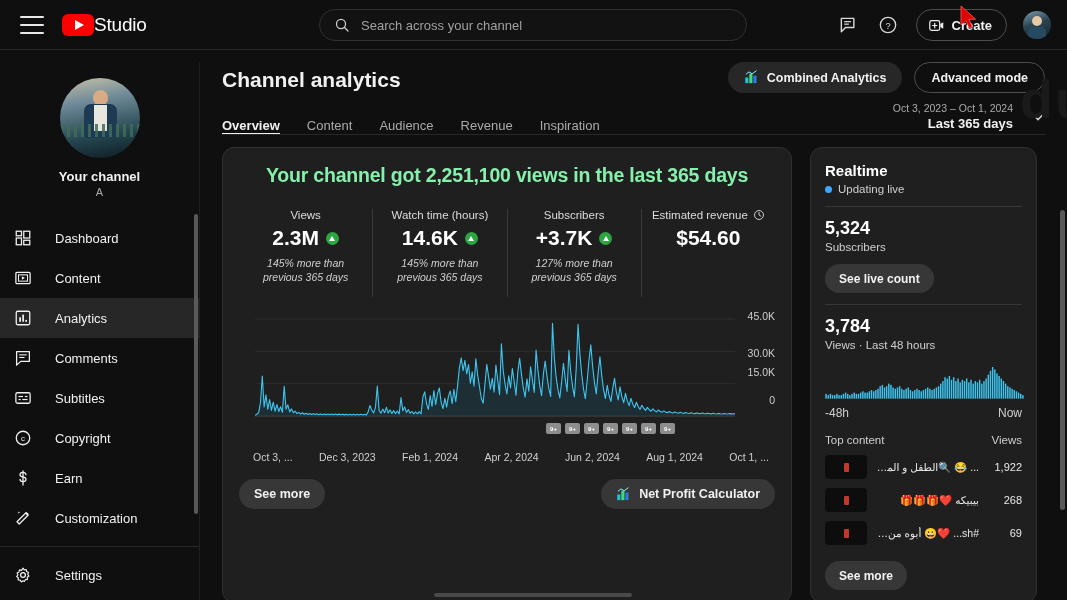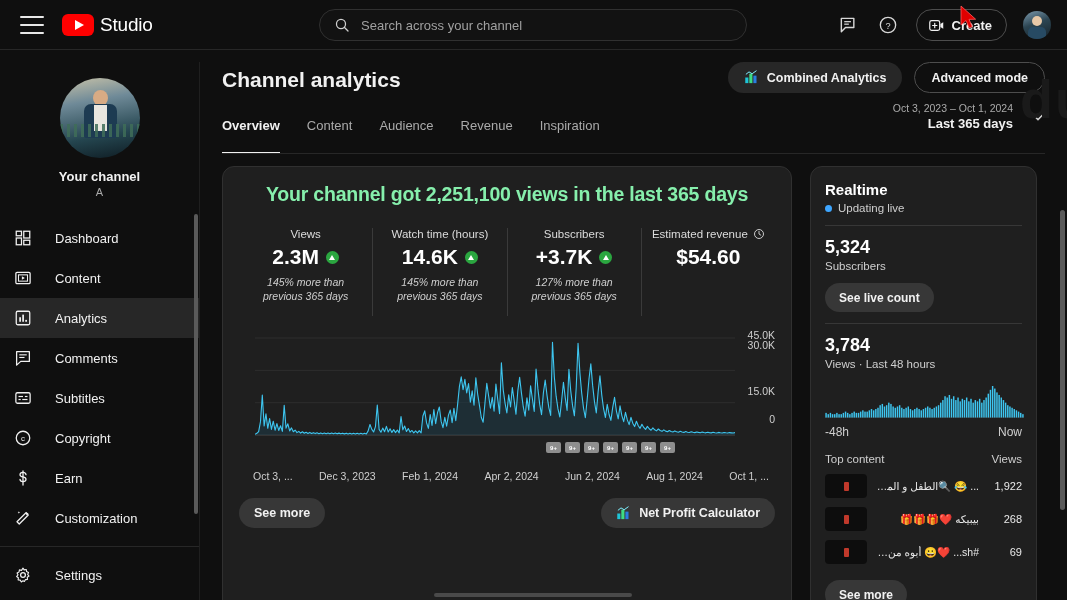--- a/index.html
+++ b/index.html
@@ -15,21 +15,21 @@
   .topbar {
     position: absolute; top: 0; left: 0; width: 1067px; height: 50px;
     background: #0f0f0f;
     display: flex; align-items: center;
     border-bottom: 1px solid #272727;
     z-index: 20;
   }
   .hamburger { width: 24px; height: 18px; margin-left: 20px; margin-right: 18px;
     display: flex; flex-direction: column; justify-content: space-between; cursor: pointer; }
   .hamburger span { display: block; height: 2px; background: #e8e8e8; border-radius: 1px; }
-  .yt-logo { display: flex; align-items: flex-end; gap: 6px; cursor: pointer; }
+  .yt-logo { display: flex; align-items: flex-end; cursor: pointer; }
   .yt-play { width: 32px; height: 22px; background: #ff0000; border-radius: 6px;
     display: flex; align-items: center; justify-content: center; }
   .yt-play .tri { width: 0; height: 0; border-left: 9px solid #fff;
     border-top: 5.5px solid transparent; border-bottom: 5.5px solid transparent; margin-left: 2px;}
   .studio-word { font-size: 19px; font-weight: 400; letter-spacing: -0.2px; color: #fff; }
 
   .searchwrap { position: absolute; left: 319px; top: 9px; width: 428px; height: 32px; }
   .searchbox {
     width: 100%; height: 100%; background: #121212; border: 1px solid #303030;
     border-radius: 16px; display: flex; align-items: center; padding-left: 14px; gap: 11px;
@@ -90,21 +90,21 @@
   .navdivider { height: 1px; background: #272727; margin: 8px 0; }
   .sb-scroll { position: absolute; right: 1px; top: 152px; width: 4px; height: 300px;
     background: #5a5a5a; border-radius: 2px; }
 
   
   .main { position: absolute; top: 50px; left: 200px; width: 867px; height: 550px;
     background: #0f0f0f; overflow: hidden; }
   .main-head { padding: 18px 22px 0 22px; position: relative; }
   .page-title { font-size: 21px; font-weight: bold; color: #f1f1f1; }
   .tabs { display: flex; gap: 27px; margin-top: 26px; position: relative; }
-  .tab { font-size: 13px; color: #aaa; padding-bottom: 19px; cursor: pointer; font-weight: 500; }
+  .tab { font-size: 13px; color: #aaa; padding-bottom: 0; cursor: pointer; font-weight: 500; }
   .tab.active { color: #f1f1f1; font-weight: bold; border-bottom: 2px solid #f1f1f1; }
   .tabs-rule { position: absolute; left: 0; right: 0; bottom: 0; height: 1px; background: #272727; }
 
   .headbtns { position: absolute; right: 22px; top: 12px; display: flex; gap: 12px; align-items: center; }
   .pill {
     height: 31px; border-radius: 16px; display: flex; align-items: center; gap: 8px;
     padding: 0 16px; font-size: 12.5px; font-weight: bold; cursor: pointer; color: #f1f1f1;
     background: #272727;
   }
   .pill.outline { background: transparent; border: 1px solid #4d4d4d; }
@@ -479,21 +479,21 @@
         <svg class="chartsvg" id="mainchart" width="480" height="105" viewBox="0 0 480 105" preserveAspectRatio="none">
             <line x1="0" x2="480" y1="101" y2="101" stroke="#4a4a4a" stroke-width="1"></line>
             <line x1="0" x2="480" y1="68.66666666666667" y2="68.66666666666667" stroke="#2e2e2e" stroke-width="1"></line>
             <line x1="0" x2="480" y1="36.33333333333334" y2="36.33333333333334" stroke="#2e2e2e" stroke-width="1"></line>
             <line x1="0" x2="480" y1="4" y2="4" stroke="#2e2e2e" stroke-width="1"></line>
             <path d="M0.00 100.35 L1.83 99.28 L3.65 97.55 L5.48 87.64 L7.30 61.12 L9.13 91.95 L10.95 79.88 L12.78 94.32 L14.60 84.62 L16.43 95.40 L18.25 87.20 L20.08 96.26 L21.90 89.58 L23.73 96.47 L25.55 91.73 L27.38 97.34 L29.20 71.25 L31.03 94.10 L32.85 89.79 L34.68 96.90 L36.50 93.89 L38.33 97.77 L40.15 96.04 L41.98 98.63 L43.80 97.34 L45.63 99.06 L47.45 97.77 L49.28 99.28 L51.10 98.20 L52.93 99.49 L54.75 98.41 L56.58 99.49 L58.40 98.63 L60.23 99.60 L62.05 98.84 L63.88 99.66 L65.70 98.89 L67.53 99.71 L69.35 98.95 L71.18 99.75 L73.00 99.02 L74.83 99.79 L76.65 99.06 L78.48 99.81 L80.30 99.10 L82.13 99.84 L83.95 99.12 L85.78 99.86 L87.60 99.15 L89.43 99.88 L91.25 99.17 L93.08 99.89 L94.90 99.19 L96.73 99.90 L98.56 99.20 L100.38 99.91 L102.21 99.21 L104.03 99.92 L105.86 99.22 L107.68 99.92 L109.51 99.23 L111.33 99.92 L113.16 96.90 L114.98 90.44 L116.81 95.40 L118.63 97.98 L120.46 92.59 L122.28 71.04 L124.11 95.40 L125.93 98.20 L127.76 94.10 L129.58 97.77 L131.41 92.38 L133.23 97.98 L135.06 94.75 L136.88 98.41 L138.71 95.61 L140.53 98.63 L142.36 96.04 L144.18 98.84 L146.01 82.46 L147.83 95.83 L149.66 91.95 L151.48 97.55 L153.31 94.53 L155.13 98.20 L156.96 96.47 L158.78 98.84 L160.61 96.90 L162.43 98.95 L164.26 96.69 L166.08 98.84 L167.91 82.03 L169.73 76.86 L171.56 88.93 L173.38 94.32 L175.21 80.52 L177.03 91.52 L178.86 75.56 L180.68 89.58 L182.51 78.58 L184.33 72.98 L186.16 87.42 L187.98 93.67 L189.81 83.32 L191.63 92.16 L193.46 81.17 L195.29 76.00 L197.11 88.71 L198.94 74.27 L200.76 86.77 L202.59 70.61 L204.41 52.50 L206.24 42.80 L208.06 55.73 L209.89 45.39 L211.71 58.97 L213.54 49.48 L215.36 68.24 L217.19 56.81 L219.01 71.25 L220.84 43.88 L222.66 60.04 L224.49 71.68 L226.31 83.54 L228.14 88.28 L229.96 69.10 L231.79 49.27 L233.61 61.77 L235.44 74.27 L237.26 63.28 L239.09 77.29 L240.91 50.13 L242.74 65.43 L244.56 79.66 L246.39 28.79 L248.21 55.73 L250.04 69.10 L251.86 79.01 L253.69 60.69 L255.51 72.98 L257.34 53.58 L259.16 66.51 L260.99 80.31 L262.81 56.81 L264.64 43.23 L266.46 59.18 L268.29 72.98 L270.11 82.25 L271.94 63.92 L273.76 76.21 L275.59 51.85 L277.41 65.00 L279.24 77.50 L281.06 35.04 L282.89 54.66 L284.71 70.39 L286.54 80.74 L288.37 58.97 L290.19 46.03 L292.02 61.34 L293.84 73.62 L295.67 81.38 L297.49 8.31 L299.32 42.80 L301.14 62.20 L302.97 74.92 L304.79 82.89 L306.62 66.73 L308.44 48.19 L310.27 63.92 L312.09 76.43 L313.92 35.26 L315.74 56.81 L317.57 71.68 L319.39 81.82 L321.22 53.58 L323.04 9.39 L324.87 38.49 L326.69 58.97 L328.52 74.06 L330.34 83.76 L332.17 65.43 L333.99 44.96 L335.82 29.87 L337.64 51.42 L339.47 67.59 L341.29 79.01 L343.12 57.89 L344.94 41.72 L346.77 61.12 L348.59 74.70 L350.42 83.54 L352.24 70.39 L354.07 80.52 L355.89 86.34 L357.72 73.41 L359.54 63.28 L361.37 76.86 L363.19 84.83 L365.02 71.90 L366.84 81.60 L368.67 87.64 L370.49 78.37 L372.32 85.91 L374.14 90.65 L375.97 83.32 L377.79 89.14 L379.62 92.59 L381.44 87.20 L383.27 91.73 L385.10 94.32 L386.92 90.22 L388.75 93.46 L390.57 95.40 L392.40 92.38 L394.22 94.75 L396.05 96.26 L397.87 93.89 L399.70 95.83 L401.52 96.90 L403.35 94.96 L405.17 96.47 L407.00 97.34 L408.82 95.83 L410.65 97.12 L412.47 97.77 L414.30 96.47 L416.12 97.55 L417.95 97.98 L419.77 96.90 L421.60 97.77 L423.42 98.20 L425.25 97.34 L427.07 97.98 L428.90 98.41 L430.72 97.55 L432.55 98.20 L434.37 98.52 L436.20 97.77 L438.02 98.31 L439.85 98.63 L441.67 97.98 L443.50 98.41 L445.32 98.74 L447.15 98.09 L448.97 98.52 L450.80 98.84 L452.62 98.20 L454.45 98.63 L456.27 98.89 L458.10 98.31 L459.92 98.67 L461.75 98.95 L463.57 98.41 L465.40 98.74 L467.22 99.00 L469.05 98.52 L470.87 98.80 L472.70 99.04 L474.52 98.59 L476.35 98.84 L478.17 99.06 L480.00 98.63 L480 101 L0 101 Z" fill="#1e3a47" opacity="0.55"></path>
             <path d="M0.00 100.35 L1.83 99.28 L3.65 97.55 L5.48 87.64 L7.30 61.12 L9.13 91.95 L10.95 79.88 L12.78 94.32 L14.60 84.62 L16.43 95.40 L18.25 87.20 L20.08 96.26 L21.90 89.58 L23.73 96.47 L25.55 91.73 L27.38 97.34 L29.20 71.25 L31.03 94.10 L32.85 89.79 L34.68 96.90 L36.50 93.89 L38.33 97.77 L40.15 96.04 L41.98 98.63 L43.80 97.34 L45.63 99.06 L47.45 97.77 L49.28 99.28 L51.10 98.20 L52.93 99.49 L54.75 98.41 L56.58 99.49 L58.40 98.63 L60.23 99.60 L62.05 98.84 L63.88 99.66 L65.70 98.89 L67.53 99.71 L69.35 98.95 L71.18 99.75 L73.00 99.02 L74.83 99.79 L76.65 99.06 L78.48 99.81 L80.30 99.10 L82.13 99.84 L83.95 99.12 L85.78 99.86 L87.60 99.15 L89.43 99.88 L91.25 99.17 L93.08 99.89 L94.90 99.19 L96.73 99.90 L98.56 99.20 L100.38 99.91 L102.21 99.21 L104.03 99.92 L105.86 99.22 L107.68 99.92 L109.51 99.23 L111.33 99.92 L113.16 96.90 L114.98 90.44 L116.81 95.40 L118.63 97.98 L120.46 92.59 L122.28 71.04 L124.11 95.40 L125.93 98.20 L127.76 94.10 L129.58 97.77 L131.41 92.38 L133.23 97.98 L135.06 94.75 L136.88 98.41 L138.71 95.61 L140.53 98.63 L142.36 96.04 L144.18 98.84 L146.01 82.46 L147.83 95.83 L149.66 91.95 L151.48 97.55 L153.31 94.53 L155.13 98.20 L156.96 96.47 L158.78 98.84 L160.61 96.90 L162.43 98.95 L164.26 96.69 L166.08 98.84 L167.91 82.03 L169.73 76.86 L171.56 88.93 L173.38 94.32 L175.21 80.52 L177.03 91.52 L178.86 75.56 L180.68 89.58 L182.51 78.58 L184.33 72.98 L186.16 87.42 L187.98 93.67 L189.81 83.32 L191.63 92.16 L193.46 81.17 L195.29 76.00 L197.11 88.71 L198.94 74.27 L200.76 86.77 L202.59 70.61 L204.41 52.50 L206.24 42.80 L208.06 55.73 L209.89 45.39 L211.71 58.97 L213.54 49.48 L215.36 68.24 L217.19 56.81 L219.01 71.25 L220.84 43.88 L222.66 60.04 L224.49 71.68 L226.31 83.54 L228.14 88.28 L229.96 69.10 L231.79 49.27 L233.61 61.77 L235.44 74.27 L237.26 63.28 L239.09 77.29 L240.91 50.13 L242.74 65.43 L244.56 79.66 L246.39 28.79 L248.21 55.73 L250.04 69.10 L251.86 79.01 L253.69 60.69 L255.51 72.98 L257.34 53.58 L259.16 66.51 L260.99 80.31 L262.81 56.81 L264.64 43.23 L266.46 59.18 L268.29 72.98 L270.11 82.25 L271.94 63.92 L273.76 76.21 L275.59 51.85 L277.41 65.00 L279.24 77.50 L281.06 35.04 L282.89 54.66 L284.71 70.39 L286.54 80.74 L288.37 58.97 L290.19 46.03 L292.02 61.34 L293.84 73.62 L295.67 81.38 L297.49 8.31 L299.32 42.80 L301.14 62.20 L302.97 74.92 L304.79 82.89 L306.62 66.73 L308.44 48.19 L310.27 63.92 L312.09 76.43 L313.92 35.26 L315.74 56.81 L317.57 71.68 L319.39 81.82 L321.22 53.58 L323.04 9.39 L324.87 38.49 L326.69 58.97 L328.52 74.06 L330.34 83.76 L332.17 65.43 L333.99 44.96 L335.82 29.87 L337.64 51.42 L339.47 67.59 L341.29 79.01 L343.12 57.89 L344.94 41.72 L346.77 61.12 L348.59 74.70 L350.42 83.54 L352.24 70.39 L354.07 80.52 L355.89 86.34 L357.72 73.41 L359.54 63.28 L361.37 76.86 L363.19 84.83 L365.02 71.90 L366.84 81.60 L368.67 87.64 L370.49 78.37 L372.32 85.91 L374.14 90.65 L375.97 83.32 L377.79 89.14 L379.62 92.59 L381.44 87.20 L383.27 91.73 L385.10 94.32 L386.92 90.22 L388.75 93.46 L390.57 95.40 L392.40 92.38 L394.22 94.75 L396.05 96.26 L397.87 93.89 L399.70 95.83 L401.52 96.90 L403.35 94.96 L405.17 96.47 L407.00 97.34 L408.82 95.83 L410.65 97.12 L412.47 97.77 L414.30 96.47 L416.12 97.55 L417.95 97.98 L419.77 96.90 L421.60 97.77 L423.42 98.20 L425.25 97.34 L427.07 97.98 L428.90 98.41 L430.72 97.55 L432.55 98.20 L434.37 98.52 L436.20 97.77 L438.02 98.31 L439.85 98.63 L441.67 97.98 L443.50 98.41 L445.32 98.74 L447.15 98.09 L448.97 98.52 L450.80 98.84 L452.62 98.20 L454.45 98.63 L456.27 98.89 L458.10 98.31 L459.92 98.67 L461.75 98.95 L463.57 98.41 L465.40 98.74 L467.22 99.00 L469.05 98.52 L470.87 98.80 L472.70 99.04 L474.52 98.59 L476.35 98.84 L478.17 99.06 L480.00 98.63 " fill="none" stroke="#3ec6f0" stroke-width="1.1" vector-effect="non-scaling-stroke" stroke-linejoin="round"></path>
           </svg>
         <div class="ylabels">
           <div class="ylab" style="top:-5px">45.0K</div>
-          <div class="ylab" style="top:5px">30.0K</div>
+          <div class="ylab" style="top:32px">30.0K</div>
           <div class="ylab" style="top:51px">15.0K</div>
           <div class="ylab" style="top:79px">0</div>
         </div>
         <div class="vid-markers">
           <div class="vid-marker">9+</div>
           <div class="vid-marker">9+</div>
           <div class="vid-marker">9+</div>
           <div class="vid-marker">9+</div>
           <div class="vid-marker">9+</div>
           <div class="vid-marker">9+</div>

